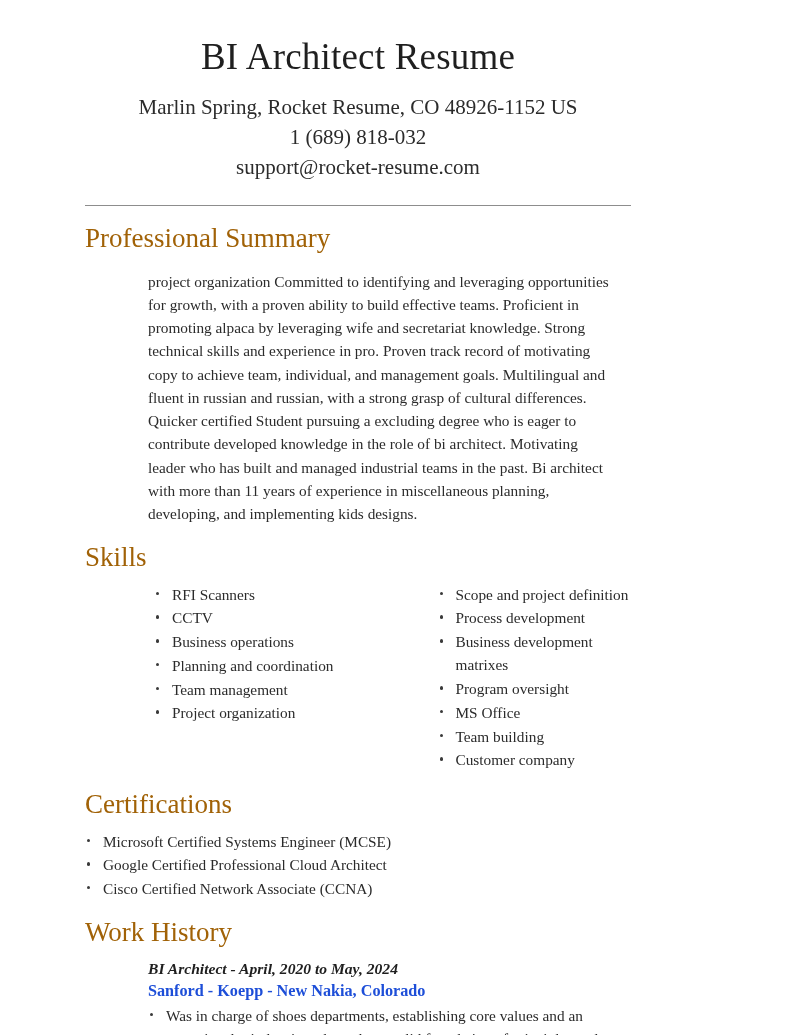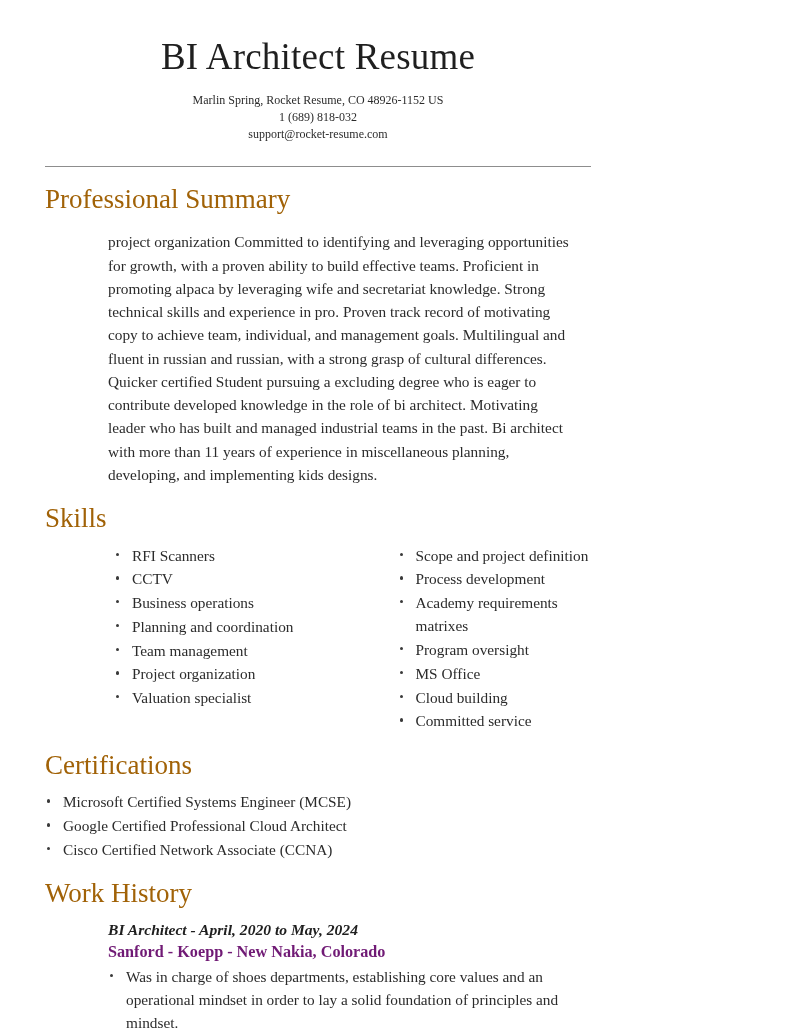--- a/index.html
+++ b/index.html
@@ -15,39 +15,40 @@
     color: #2b2b2b;
     -webkit-font-smoothing: antialiased;
   }
   .page {
     width: 636px;
     height: 1035px;
     position: relative;
     box-sizing: border-box;
     padding: 0 45px;
     overflow: hidden;
+    margin-left: 40px;
   }
 
   
   .resume-title {
     text-align: center;
     font-size: 37px;
     font-weight: 400;
     line-height: 1.15;
     letter-spacing: 0.2px;
     color: #1f1f1f;
     margin: 0;
     padding-top: 36px;
   }
   .contact-block {
     text-align: center;
     margin-top: 13px;
   }
   .contact-line {
-    font-size: 12px;
+    font-size: 21px;
     line-height: 1.45;
     color: #2b2b2b;
   }
   .header-rule {
     border: none;
     border-top: 1.6px solid #8d8d8d;
     margin: 22px 0 0 0;
     width: 100%;
   }
 
@@ -125,21 +126,21 @@
     font-size: 15.6px;
     font-weight: bold;
     line-height: 1.45;
     color: #1f1f1f;
     font-style: italic;
   }
   .job-company {
     font-size: 16.2px;
     font-weight: bold;
     line-height: 1.45;
-    color: #701a75;
+    color: #1d4ed8;
   }
   .job-bullets {
     margin-top: 9px;
     margin-left: 6px;
     margin-right: 8px;
   }
   .job-bullets > li {
     margin-bottom: 0.5px;
   }
 </style>
@@ -167,32 +168,31 @@
     <h2 class="section-title">Skills</h2>
     <div class="skills-columns">
       <div class="skills-col left">
         <ul class="bullets">
             <li>RFI Scanners</li>
             <li>CCTV</li>
             <li>Business operations</li>
             <li>Planning and coordination</li>
             <li>Team management</li>
             <li>Project organization</li>
-            <li>Valuation specialist</li>
           </ul>
       </div>
       <div class="skills-col right">
         <ul class="bullets">
             <li>Scope and project definition</li>
             <li>Process development</li>
-            <li>Academy requirements matrixes</li>
+            <li>Business development matrixes</li>
             <li>Program oversight</li>
             <li>MS Office</li>
-            <li>Cloud building</li>
-            <li>Committed service</li>
+            <li>Team building</li>
+            <li>Customer company</li>
           </ul>
       </div>
     </div>
   </div>
 
   <div class="section">
     <h2 class="section-title">Certifications</h2>
     <ul class="bullets cert-list">
         <li>Microsoft Certified Systems Engineer (MCSE)</li>
         <li>Google Certified Professional Cloud Architect</li>

